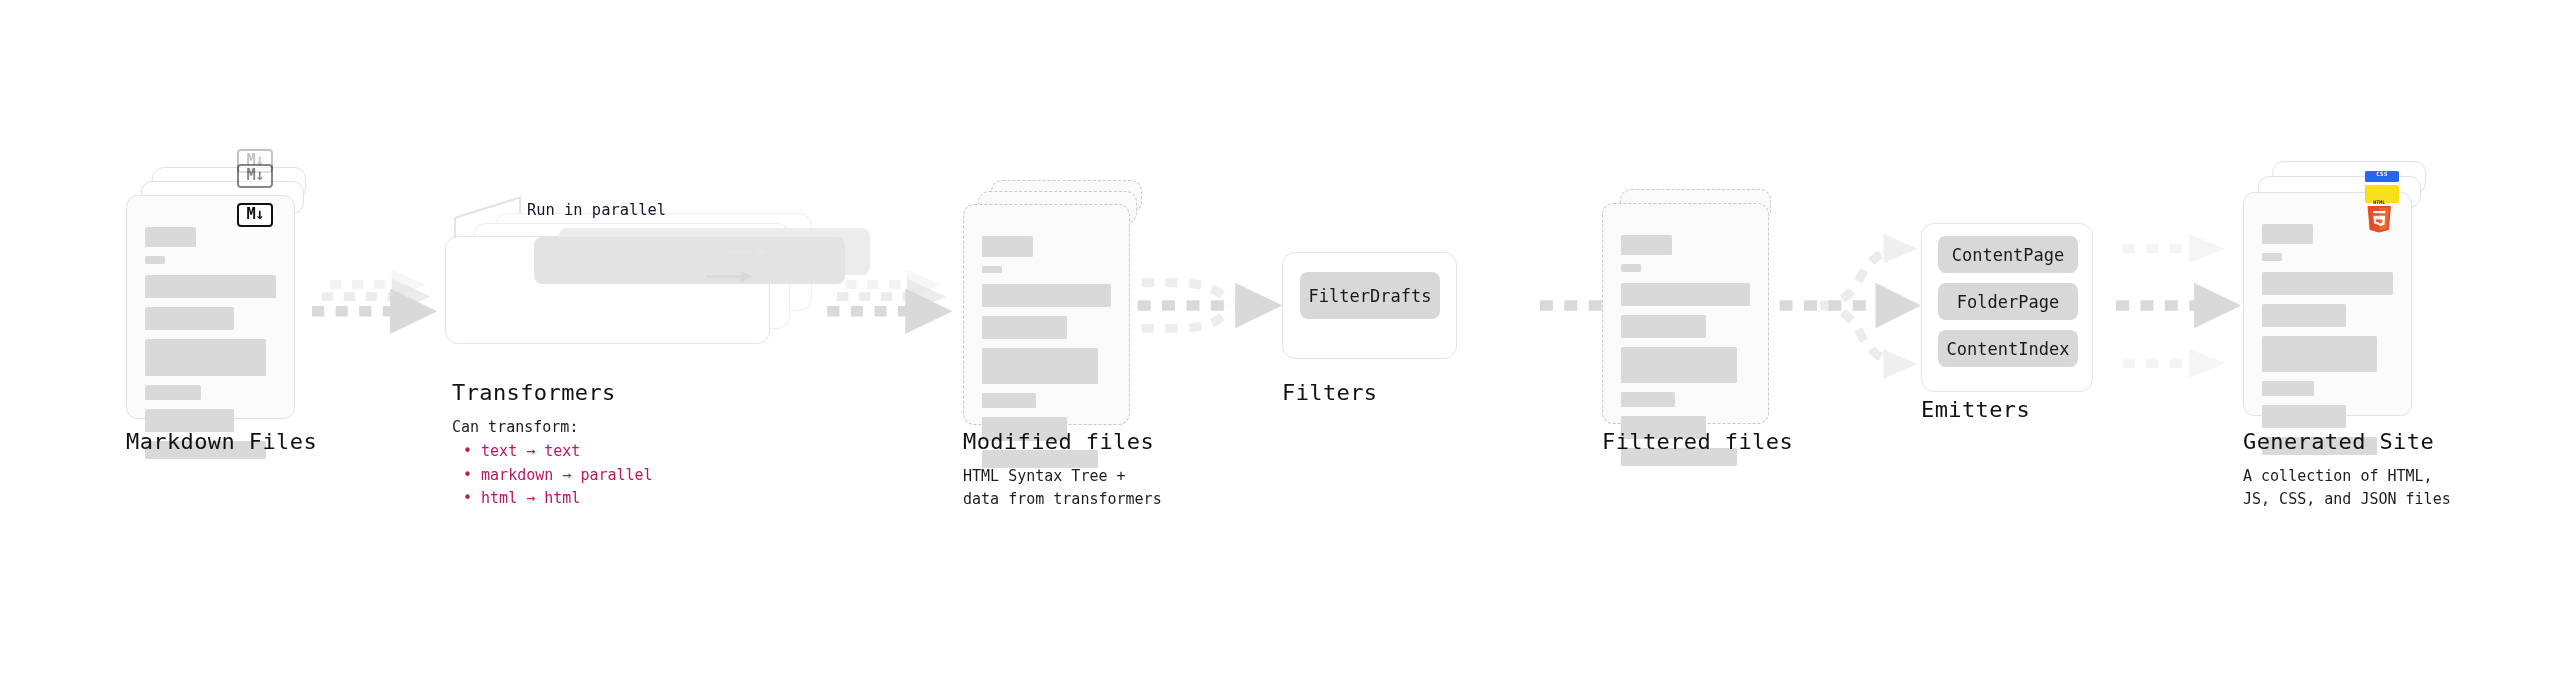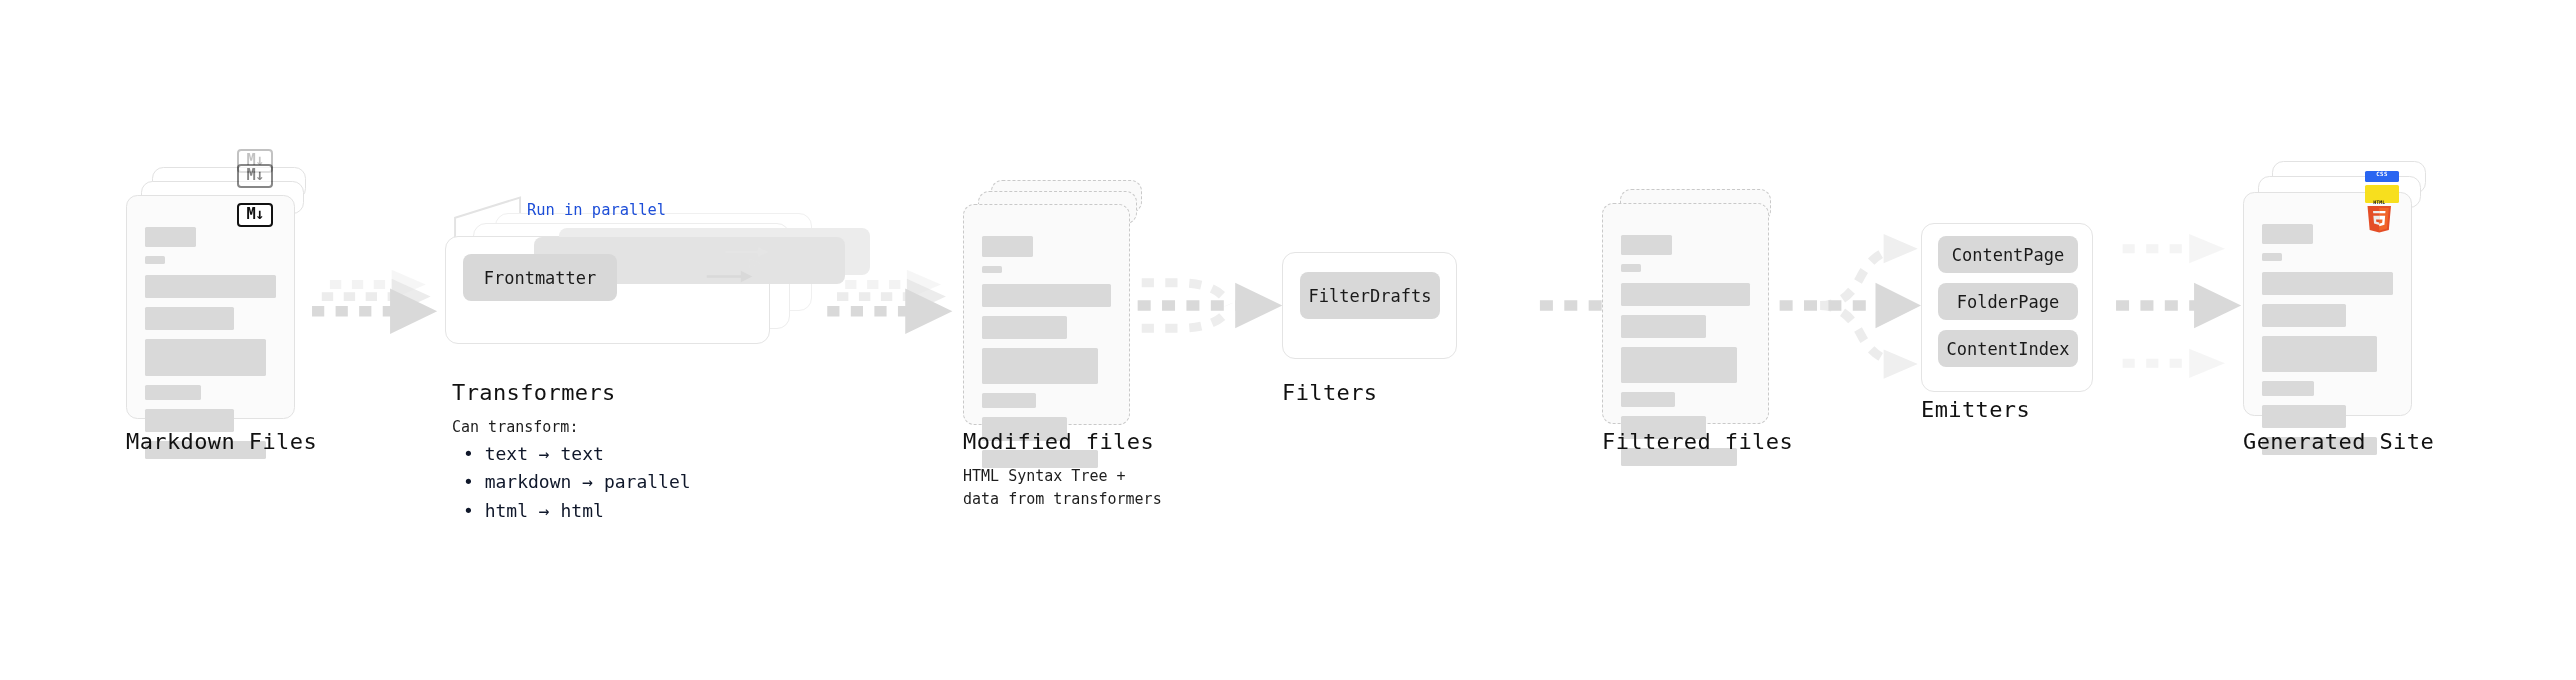--- a/index.html
+++ b/index.html
@@ -58,23 +58,23 @@
   
   .h-label{
     position:absolute;font-size:22px;letter-spacing:0.4px;color:#111;
     white-space:nowrap;
   }
   .sub-label{
     position:absolute;font-size:15px;line-height:1.55;color:#1d1d1d;
     white-space:pre-line;
   }
   .muted-label{
-    position:absolute;font-size:15.4px;color:#1d4ed8;white-space:nowrap;
-  }
-  .bullets{position:absolute;font-size:18px;line-height:1.58;color:#0f172a;}
+    position:absolute;font-size:15.4px;color:#0f172a;white-space:nowrap;
+  }
+  .bullets{position:absolute;font-size:15px;line-height:1.58;color:#be185d;}
   .bullets div{white-space:nowrap;}
 
   svg{display:block;overflow:visible;}
 </style>
 </head>
 <body>
 
 <div class="stage">
 
 <svg class="abs" style="left:0;top:0;width:2576px;height:681px;" viewBox="0 0 3170 838" width="2576" height="681">
@@ -199,21 +199,20 @@
     <g opacity=".6">
       <line x1="335" y1="84" x2="377" y2="84" stroke="#e4e4e4" stroke-width="3"></line>
       <polygon points="375,78 388,84 375,90" fill="#e4e4e4"></polygon>
     </g>
     <g>
       <line x1="322" y1="100" x2="366" y2="100" stroke="#d9d9d9" stroke-width="3"></line>
       <polygon points="364,93 378,100 364,107" fill="#d9d9d9"></polygon>
     </g>
   </svg>
 
-  <div class="chip" style="left:18px;top:59px;width:154px;height:47px;">Frontmatter</div>
 </div>
 <div class="muted-label" style="left:527px;top:201px;">Run in parallel</div>
 <div class="h-label" style="left:452px;top:380px;">Transformers</div>
 <div class="sub-label" style="left:452px;top:416px;">Can transform:</div>
 <div class="bullets" style="left:463px;top:440px;">
   <div>• text → text</div>
   <div>• markdown → parallel</div>
   <div>• html → html</div>
 </div>
 
@@ -290,15 +289,17 @@
     <svg viewBox="0 0 512 512" width="32.5" height="37">
       <text x="256" y="62" font-size="78" font-weight="700" text-anchor="middle" fill="#111" font-family="DejaVu Sans Mono, monospace">HTML</text>
       <path fill="#e44d26" d="M71 90h370l-34 378-151 42-151-42z"></path>
       <path fill="#f16529" d="M256 122v357l122-34 29-323z"></path>
       <path fill="#ebebeb" d="M256 168h-98l3 38h95v-38zm0 77h-93l11 122 82 23v-40l-47-13-3-34h50v-58z"></path>
       <path fill="#ffffff" d="M256 168v38h95l3-38h-98zm0 77v58h51l-5 53-46 13v40l82-23 11-141h-93z"></path>
     </svg>
   </div>
 </div>
 <div class="h-label" style="left:2243px;top:429px;">Generated Site</div>
+<div class="sub-label" style="left:2243px;top:465px;">A collection of HTML,
+JS, CSS, and JSON files</div>
 
 </div>
 
 
 </body></html>

